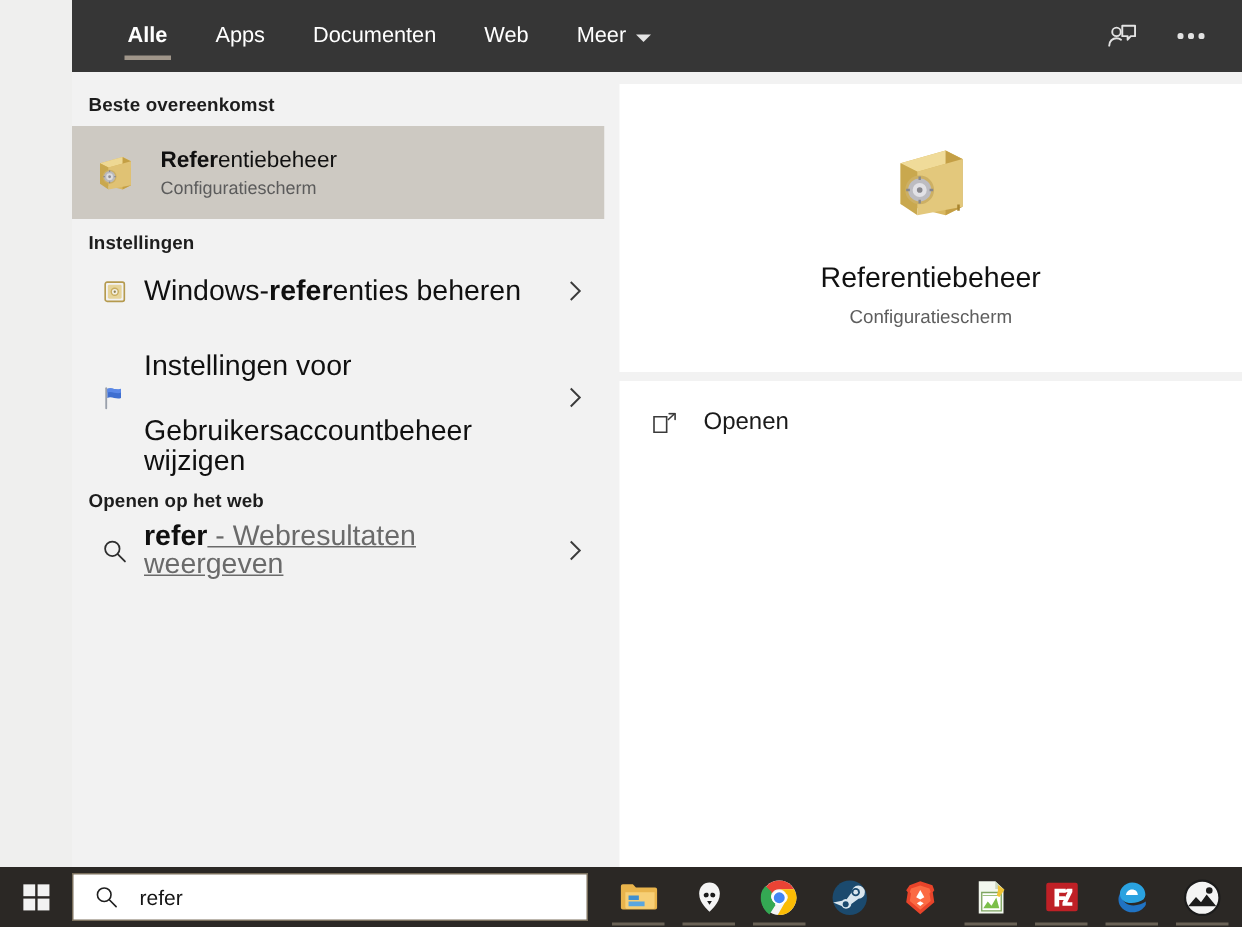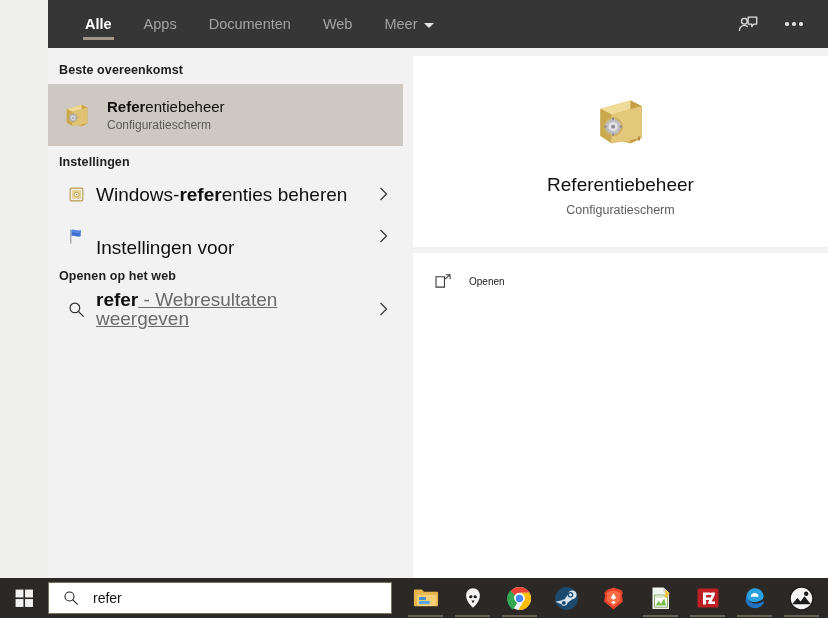--- a/index.html
+++ b/index.html
@@ -28,21 +28,21 @@
   .header {
     height: 48px; background: #363636;
     display: flex; align-items: flex-start;
     flex: 0 0 48px; position: relative;
   }
   .tabs { display: flex; align-items: center; height: 48px; padding-left: 21px; }
   .tab {
     position: relative; height: 48px;
     display: flex; align-items: center;
     padding: 0 16px;
-    color: #a3a3a3; font-size: 14.5px;
+    color: #ffffff; font-size: 14.5px;
     cursor: default; white-space: nowrap;
   }
   .tab.active { color: #ffffff; font-weight: bold; }
   .tab.active::after {
     content: ""; position: absolute;
     left: 14px; right: 14px; bottom: 8px; height: 3px;
     background: #a0968a;
   }
   .tab .caret {
     display: inline-block; margin-left: 7px;
@@ -120,21 +120,21 @@
   }
   .card .big-ico { margin-bottom: 18px; }
   .card .p-title { font-size: 19px; color: #111; font-weight: normal; }
   .card .p-sub { font-size: 12.5px; color: #5d5d5d; margin-top: 7px; }
   .actions { background: #ffffff; margin-top: 6px; padding: 8px 0 10px; flex: 1; }
   .action-row {
     display: flex; align-items: center;
     height: 40px; padding-left: 22px; cursor: default;
   }
   .action-row .a-ico { width: 34px; flex: 0 0 34px; display: flex; align-items: center; }
-  .action-row .a-lbl { font-size: 10px; color: #1a1a1a; }
+  .action-row .a-lbl { font-size: 16px; color: #1a1a1a; }
 
   
   .taskbar {
     position: absolute; left: 0; bottom: 0; width: 828px; height: 40px;
     background: #2b2825; display: flex; align-items: center;
   }
   .start-btn {
     width: 48px; height: 40px;
     display: flex; align-items: center; justify-content: center;
     cursor: default;
@@ -263,20 +263,21 @@
         <div class="row two-line">
           <div class="ico">
             <svg width="19" height="19" viewBox="0 0 20 20">
               <path d="M4 3 v14" stroke="#9aa0ab" stroke-width="1.3" fill="none" stroke-linecap="round"></path>
               <path d="M4.8 3.4 c3.2-1.6 6.4 1.6 9.6 0 v6.4 c-3.2 1.6-6.4-1.6-9.6 0z" fill="#3f6fd0"></path>
               <path d="M4.8 3.4 c3.2-1.6 6.4 1.6 9.6 0 v2.6 c-3.2 1.6-6.4-1.6-9.6 0z" fill="#5a88e8"></path>
             </svg>
           </div>
           <div class="txt">
             <div class="t1">Instellingen voor</div>
+            <div class="t1">Gebruikersaccountbeheer wijzigen</div>
           </div>
           <div class="chev">
             <svg width="9" height="14" viewBox="0 0 9 14">
               <path d="M1.5 1 L7.5 7 L1.5 13" fill="none" stroke="#3b3b3b" stroke-width="1.3"></path>
             </svg>
           </div>
         </div>
 
         <div class="group-title">Openen op het web</div>
 

